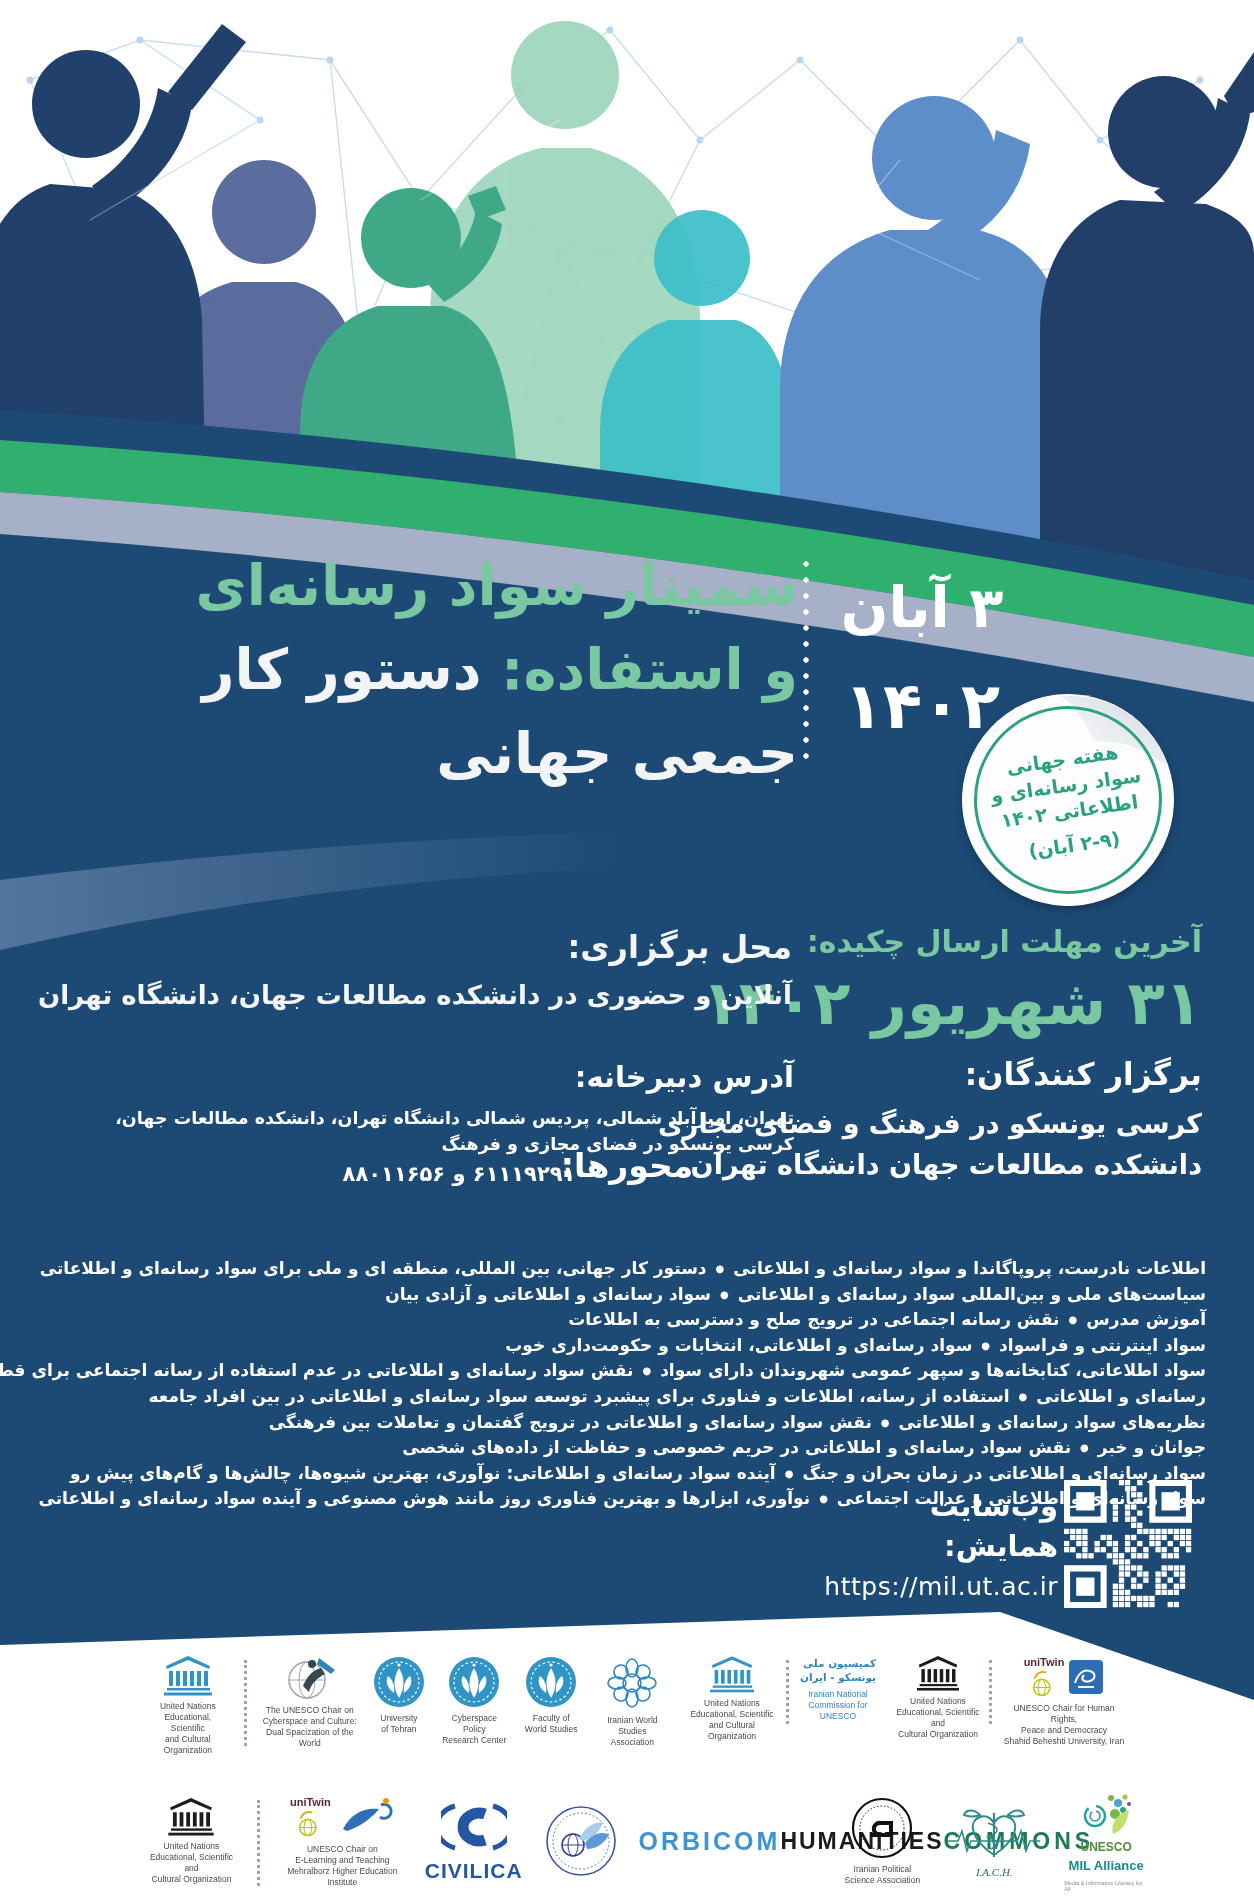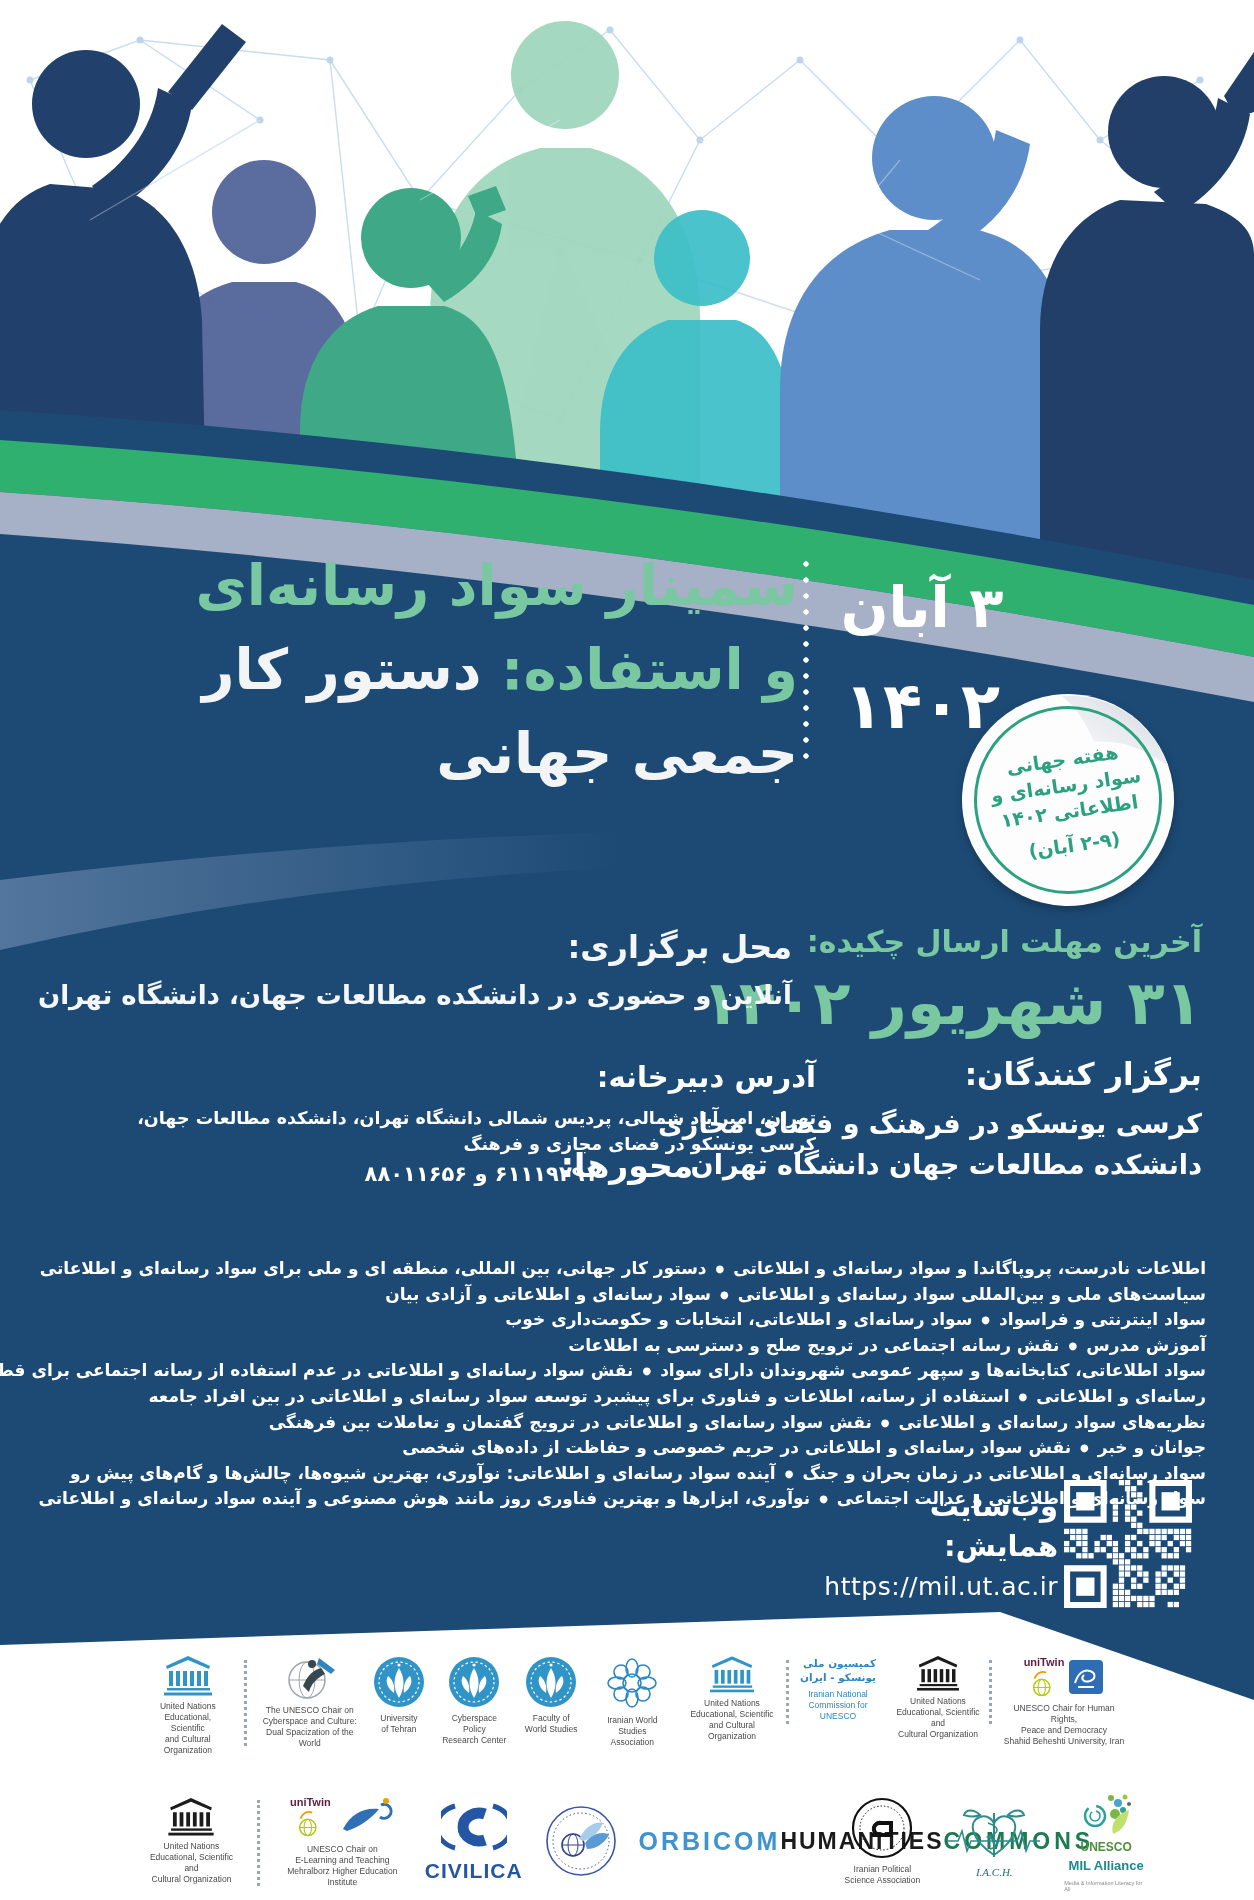--- a/index.html
+++ b/index.html
@@ -36,21 +36,21 @@
   #deadline{position:absolute;top:924px;right:52px;color:#79c8a2;direction:rtl;text-align:right;}
   #deadline .lab{font-size:30px;font-weight:700;}
   #deadline .val{font-size:61px;font-weight:700;margin-top:8px;letter-spacing:1px;}
   #venue{position:absolute;top:928px;right:462px;width:760px;color:#f4f6f8;direction:rtl;text-align:right;}
   #venue .lab{font-size:32px;font-weight:700;}
   #venue .val{font-size:26px;font-weight:700;margin-top:14px;}
   #organizers{position:absolute;top:1056px;right:52px;color:#ffffff;direction:rtl;text-align:right;}
   #organizers .lab{font-size:31px;font-weight:700;}
   #organizers .l1{font-size:27px;font-weight:700;margin-top:16px;}
   #organizers .l2{font-size:27px;font-weight:700;margin-top:10px;}
-  #secretariat{position:absolute;top:1060px;right:438px;width:740px;color:#ffffff;direction:rtl;text-align:right;}
+  #secretariat{position:absolute;top:1060px;right:460px;width:740px;color:#ffffff;direction:rtl;text-align:right;}
   #secretariat .lab{font-size:29px;font-weight:700;}
   #secretariat .a{font-size:17.5px;font-weight:700;margin-top:12px;line-height:24px;}
   #secretariat .a2{margin-top:2px;}
   #secretariat .ph{font-size:21px;font-weight:700;margin-top:6px;margin-left:70px;text-align:center;}
   
   #topics-head{position:absolute;top:1146px;left:0;width:100%;text-align:center;color:#fff;
                font-size:33px;font-weight:700;direction:rtl;}
   #topic-list{position:absolute;top:1256px;right:48px;left:36px;direction:rtl;text-align:right;color:#fff;}
   .trow{font-size:17px;font-weight:700;line-height:24.6px;white-space:nowrap;}
   .tb{display:inline-block;font-size:10px;vertical-align:2px;margin:0 9px;color:#fff;}
@@ -266,22 +266,22 @@
     <div class="lab">آدرس دبیرخانه:</div>
     <div class="a">تهران، امیرآباد شمالی، پردیس شمالی دانشگاه تهران، دانشکده مطالعات جهان،</div>
     <div class="a a2">کرسی یونسکو در فضای مجازی و فرهنگ</div>
     <div class="ph">۶۱۱۱۹۲۹۱ و ۸۸۰۱۱۶۵۶</div>
   </div>
 
   <div id="topics-head">محورها:</div>
   <div id="topic-list">
     <div class="trow"><span>اطلاعات نادرست، پروپاگاندا و سواد رسانه‌ای و اطلاعاتی</span><span class="tb">●</span><span>دستور کار جهانی، بین المللی، منطقه ای و ملی برای سواد رسانه‌ای و اطلاعاتی</span></div>
     <div class="trow"><span>سیاست‌های ملی و بین‌المللی سواد رسانه‌ای و اطلاعاتی</span><span class="tb">●</span><span>سواد رسانه‌ای و اطلاعاتی و آزادی بیان</span></div>
+    <div class="trow"><span>آموزش مدرس</span><span class="tb">●</span><span>نقش رسانه اجتماعی در ترویج صلح و دسترسی به اطلاعات</span></div>
     <div class="trow"><span>سواد اینترنتی و فراسواد</span><span class="tb">●</span><span>سواد رسانه‌ای و اطلاعاتی، انتخابات و حکومت‌داری خوب</span></div>
-    <div class="trow"><span>آموزش مدرس</span><span class="tb">●</span><span>نقش رسانه اجتماعی در ترویج صلح و دسترسی به اطلاعات</span></div>
     <div class="trow"><span>سواد اطلاعاتی، کتابخانه‌ها و سپهر عمومی شهروندان دارای سواد</span><span class="tb">●</span><span>نقش سواد رسانه‌ای و اطلاعاتی در عدم استفاده از رسانه اجتماعی برای قطبی کردن جامعه</span></div>
     <div class="trow"><span>رسانه‌ای و اطلاعاتی</span><span class="tb">●</span><span>استفاده از رسانه، اطلاعات و فناوری برای پیشبرد توسعه سواد رسانه‌ای و اطلاعاتی در بین افراد جامعه</span></div>
     <div class="trow"><span>نظریه‌های سواد رسانه‌ای و اطلاعاتی</span><span class="tb">●</span><span>نقش سواد رسانه‌ای و اطلاعاتی در ترویج گفتمان و تعاملات بین فرهنگی</span></div>
     <div class="trow"><span>جوانان و خبر</span><span class="tb">●</span><span>نقش سواد رسانه‌ای و اطلاعاتی در حریم خصوصی و حفاظت از داده‌های شخصی</span></div>
     <div class="trow"><span>سواد رسانه‌ای و اطلاعاتی در زمان بحران و جنگ</span><span class="tb">●</span><span>آینده سواد رسانه‌ای و اطلاعاتی: نوآوری، بهترین شیوه‌ها، چالش‌ها و گام‌های پیش رو</span></div>
     <div class="trow"><span>سواد رسانه‌ای و اطلاعاتی و عدالت اجتماعی</span><span class="tb">●</span><span>نوآوری، ابزارها و بهترین فناوری روز مانند هوش مصنوعی و آینده سواد رسانه‌ای و اطلاعاتی</span></div>
   </div>
 
   <div id="website">
     <div class="w">وب‌سایت</div>

